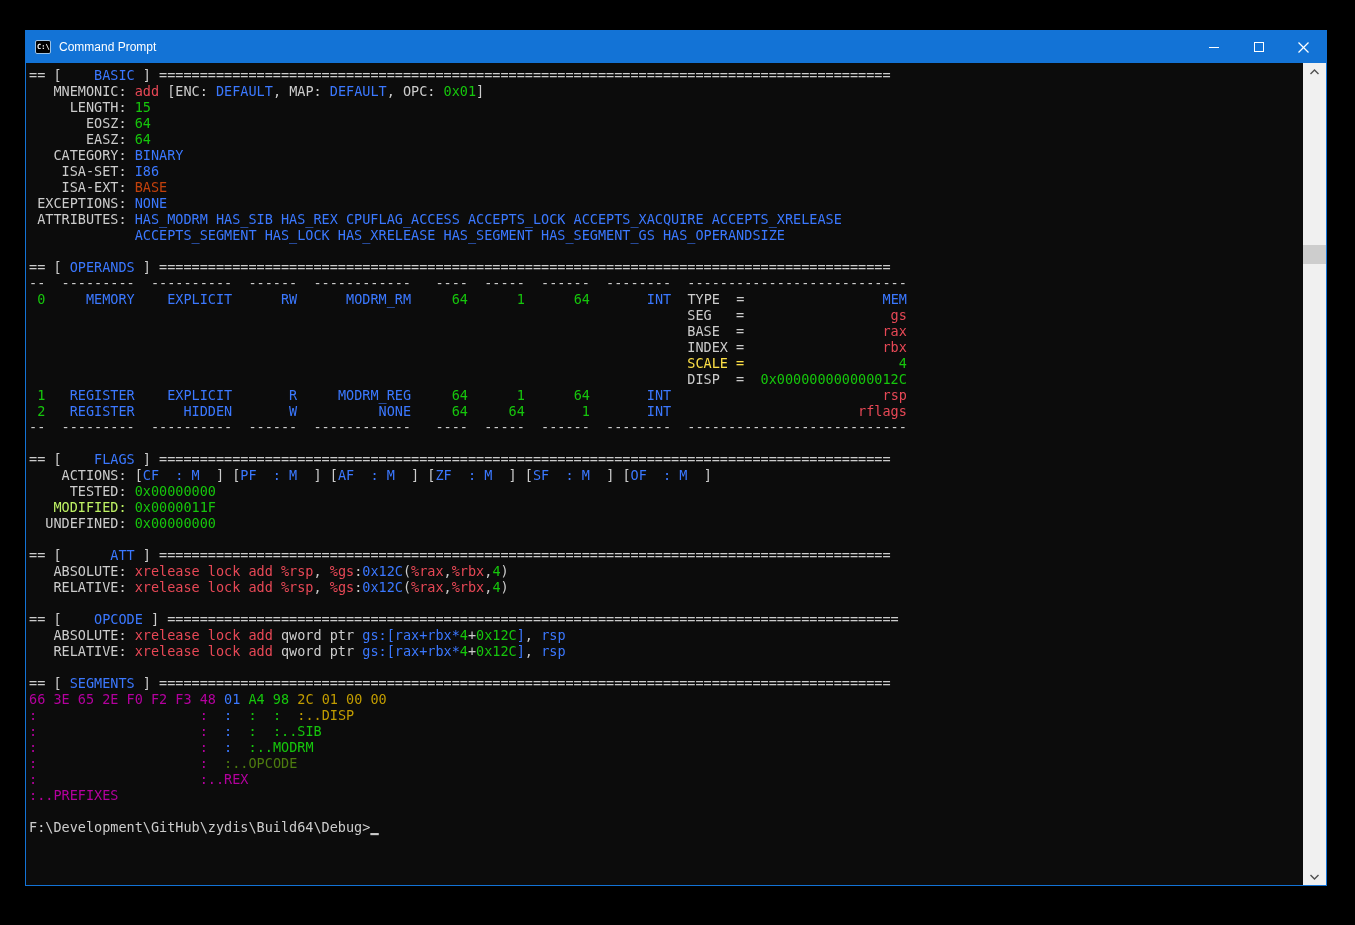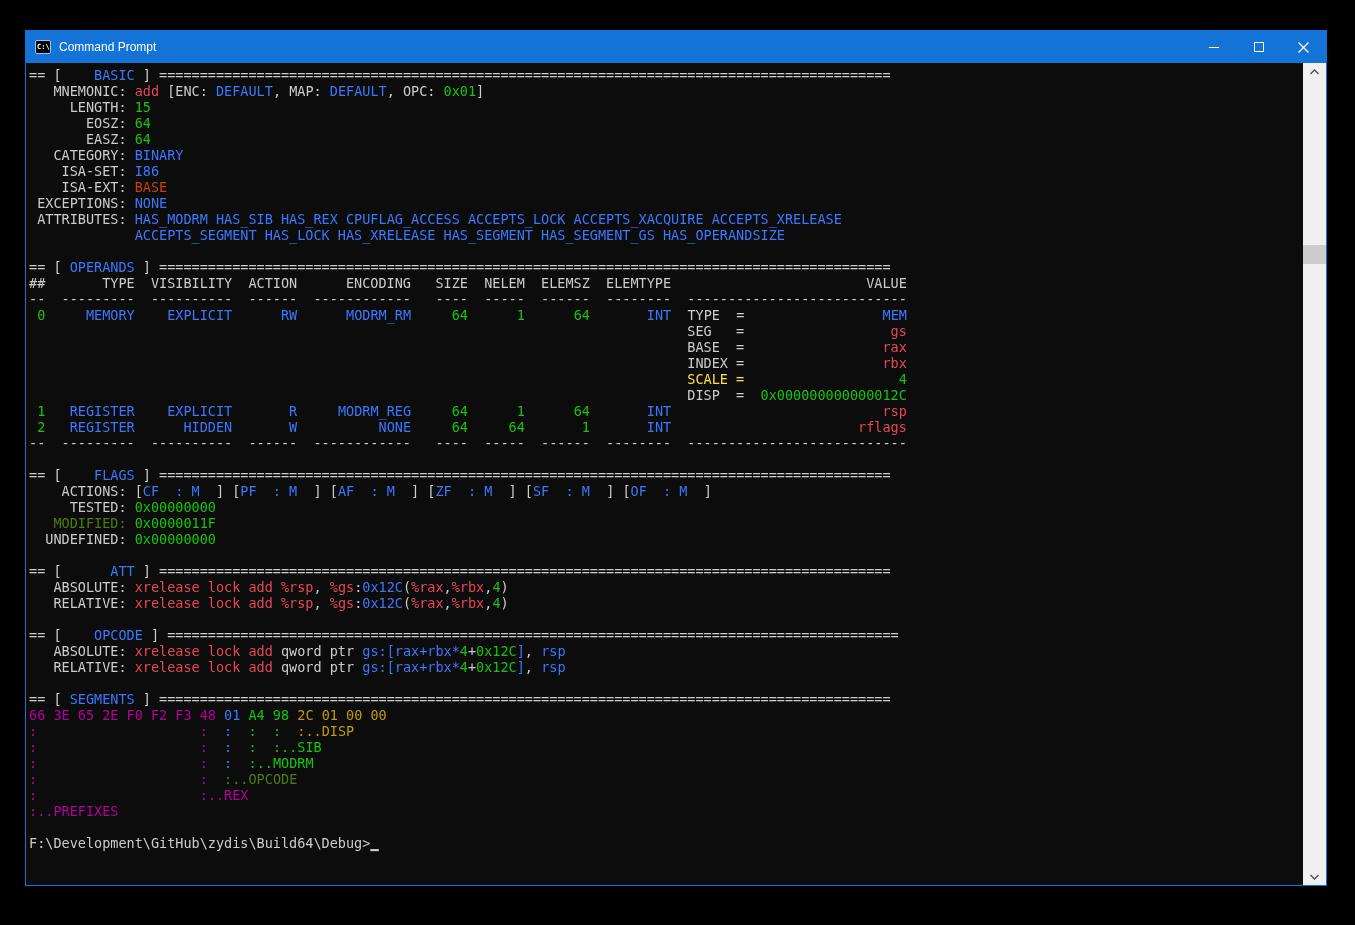--- a/index.html
+++ b/index.html
@@ -63,36 +63,35 @@
         <div class="ln"><span style="color: rgb(204, 204, 204);">       EOSZ: </span><span style="color: rgb(22, 198, 12);">64</span></div>
         <div class="ln"><span style="color: rgb(204, 204, 204);">       EASZ: </span><span style="color: rgb(22, 198, 12);">64</span></div>
         <div class="ln"><span style="color: rgb(204, 204, 204);">   CATEGORY: </span><span style="color: rgb(59, 120, 255);">BINARY</span></div>
         <div class="ln"><span style="color: rgb(204, 204, 204);">    ISA-SET: </span><span style="color: rgb(59, 120, 255);">I86</span></div>
         <div class="ln"><span style="color: rgb(204, 204, 204);">    ISA-EXT: </span><span style="color: #c2410c;">BASE</span></div>
         <div class="ln"><span style="color: rgb(204, 204, 204);"> EXCEPTIONS: </span><span style="color: rgb(59, 120, 255);">NONE</span></div>
         <div class="ln"><span style="color: rgb(204, 204, 204);"> ATTRIBUTES: </span><span style="color: rgb(59, 120, 255);">HAS_MODRM HAS_SIB HAS_REX CPUFLAG_ACCESS ACCEPTS_LOCK ACCEPTS_XACQUIRE ACCEPTS_XRELEASE</span></div>
         <div class="ln"><span style="color: rgb(204, 204, 204);">             </span><span style="color: rgb(59, 120, 255);">ACCEPTS_SEGMENT HAS_LOCK HAS_XRELEASE HAS_SEGMENT HAS_SEGMENT_GS HAS_OPERANDSIZE</span></div>
         <div class="ln">&nbsp;</div>
         <div class="ln"><span style="color: rgb(204, 204, 204);">== [ </span><span style="color: rgb(59, 120, 255);">OPERANDS</span><span style="color: rgb(204, 204, 204);"> ] </span><span style="color: rgb(204, 204, 204);">==========================================================================================</span></div>
-        <div class="ln"><span style="color: rgb(204, 204, 204);">##       TYPE  VISIBILITY  ACTION      ENCODING   SIZE  NELEM  ELEMSZ  ELEMTYPE</span><span style="color: rgb(204, 204, 204);">                        </span><span style="color: rgb(204, 204, 204);">VALUE</span></div>
         <div class="ln"><span style="color: rgb(204, 204, 204);">--  ---------  ----------  ------  ------------   ----  -----  ------  --------  </span><span style="color: rgb(204, 204, 204);">---------------------------</span></div>
         <div class="ln"><span style="color: rgb(22, 198, 12);"> 0</span><span style="color: rgb(59, 120, 255);">     MEMORY</span><span style="color: rgb(59, 120, 255);">    EXPLICIT</span><span style="color: rgb(59, 120, 255);">      RW</span><span style="color: rgb(59, 120, 255);">      MODRM_RM</span><span style="color: rgb(22, 198, 12);">     64</span><span style="color: rgb(22, 198, 12);">      1</span><span style="color: rgb(22, 198, 12);">      64</span><span style="color: rgb(59, 120, 255);">       INT</span><span style="color: rgb(204, 204, 204);">  TYPE  =</span><span style="color: rgb(204, 204, 204);">                 </span><span style="color: rgb(59, 120, 255);">MEM</span></div>
         <div class="ln"><span style="color: rgb(204, 204, 204);">                                                                                 </span><span style="color: rgb(204, 204, 204);">SEG   =</span><span style="color: rgb(204, 204, 204);">                  </span><span style="color: rgb(231, 72, 86);">gs</span></div>
         <div class="ln"><span style="color: rgb(204, 204, 204);">                                                                                 </span><span style="color: rgb(204, 204, 204);">BASE  =</span><span style="color: rgb(204, 204, 204);">                 </span><span style="color: rgb(231, 72, 86);">rax</span></div>
         <div class="ln"><span style="color: rgb(204, 204, 204);">                                                                                 </span><span style="color: rgb(204, 204, 204);">INDEX =</span><span style="color: rgb(204, 204, 204);">                 </span><span style="color: rgb(231, 72, 86);">rbx</span></div>
         <div class="ln"><span style="color: rgb(204, 204, 204);">                                                                                 </span><span style="color: #fde047;">SCALE =</span><span style="color: rgb(204, 204, 204);">                   </span><span style="color: rgb(22, 198, 12);">4</span></div>
         <div class="ln"><span style="color: rgb(204, 204, 204);">                                                                                 </span><span style="color: rgb(204, 204, 204);">DISP  =</span><span style="color: rgb(204, 204, 204);">  </span><span style="color: rgb(22, 198, 12);">0x000000000000012C</span></div>
         <div class="ln"><span style="color: rgb(22, 198, 12);"> 1</span><span style="color: rgb(59, 120, 255);">   REGISTER</span><span style="color: rgb(59, 120, 255);">    EXPLICIT</span><span style="color: rgb(59, 120, 255);">       R</span><span style="color: rgb(59, 120, 255);">     MODRM_REG</span><span style="color: rgb(22, 198, 12);">     64</span><span style="color: rgb(22, 198, 12);">      1</span><span style="color: rgb(22, 198, 12);">      64</span><span style="color: rgb(59, 120, 255);">       INT</span><span style="color: rgb(204, 204, 204);">                          </span><span style="color: rgb(231, 72, 86);">rsp</span></div>
         <div class="ln"><span style="color: rgb(22, 198, 12);"> 2</span><span style="color: rgb(59, 120, 255);">   REGISTER</span><span style="color: rgb(59, 120, 255);">      HIDDEN</span><span style="color: rgb(59, 120, 255);">       W</span><span style="color: rgb(59, 120, 255);">          NONE</span><span style="color: rgb(22, 198, 12);">     64</span><span style="color: rgb(22, 198, 12);">     64</span><span style="color: rgb(22, 198, 12);">       1</span><span style="color: rgb(59, 120, 255);">       INT</span><span style="color: rgb(204, 204, 204);">                       </span><span style="color: rgb(231, 72, 86);">rflags</span></div>
         <div class="ln"><span style="color: rgb(204, 204, 204);">--  ---------  ----------  ------  ------------   ----  -----  ------  --------  </span><span style="color: rgb(204, 204, 204);">---------------------------</span></div>
         <div class="ln">&nbsp;</div>
         <div class="ln"><span style="color: rgb(204, 204, 204);">== [ </span><span style="color: rgb(59, 120, 255);">   FLAGS</span><span style="color: rgb(204, 204, 204);"> ] </span><span style="color: rgb(204, 204, 204);">==========================================================================================</span></div>
         <div class="ln"><span style="color: rgb(204, 204, 204);">    ACTIONS: [</span><span style="color: rgb(59, 120, 255);">CF  : M</span><span style="color: rgb(204, 204, 204);">  ] [</span><span style="color: rgb(59, 120, 255);">PF  : M</span><span style="color: rgb(204, 204, 204);">  ] [</span><span style="color: rgb(59, 120, 255);">AF  : M</span><span style="color: rgb(204, 204, 204);">  ] [</span><span style="color: rgb(59, 120, 255);">ZF  : M</span><span style="color: rgb(204, 204, 204);">  ] [</span><span style="color: rgb(59, 120, 255);">SF  : M</span><span style="color: rgb(204, 204, 204);">  ] [</span><span style="color: rgb(59, 120, 255);">OF  : M</span><span style="color: rgb(204, 204, 204);">  ]</span></div>
         <div class="ln"><span style="color: rgb(204, 204, 204);">     TESTED: </span><span style="color: rgb(22, 198, 12);">0x00000000</span></div>
-        <div class="ln"><span style="color: #4d7c0f;">   MODIFIED: </span><span style="color: rgb(22, 198, 12);">0x0000011F</span></div>
+        <div class="ln"><span style="color: #bef264;">   MODIFIED: </span><span style="color: rgb(22, 198, 12);">0x0000011F</span></div>
         <div class="ln"><span style="color: rgb(204, 204, 204);">  UNDEFINED: </span><span style="color: rgb(22, 198, 12);">0x00000000</span></div>
         <div class="ln">&nbsp;</div>
         <div class="ln"><span style="color: rgb(204, 204, 204);">== [ </span><span style="color: rgb(59, 120, 255); text-align: right;">     ATT</span><span style="color: rgb(204, 204, 204);"> ] </span><span style="color: rgb(204, 204, 204);">==========================================================================================</span></div>
         <div class="ln"><span style="color: rgb(204, 204, 204);">   ABSOLUTE: </span><span style="color: rgb(231, 72, 86);">xrelease lock add %rsp</span><span style="color: rgb(204, 204, 204);">, </span><span style="color: rgb(231, 72, 86);">%gs</span><span style="color: rgb(204, 204, 204);">:</span><span style="color: rgb(59, 120, 255);">0x12C</span><span style="color: rgb(204, 204, 204);">(</span><span style="color: rgb(231, 72, 86);">%rax</span><span style="color: rgb(204, 204, 204);">,</span><span style="color: rgb(231, 72, 86);">%rbx</span><span style="color: rgb(204, 204, 204);">,</span><span style="color: rgb(22, 198, 12);">4</span><span style="color: rgb(204, 204, 204);">)</span></div>
         <div class="ln"><span style="color: rgb(204, 204, 204);">   RELATIVE: </span><span style="color: rgb(231, 72, 86);">xrelease lock add %rsp</span><span style="color: rgb(204, 204, 204);">, </span><span style="color: rgb(231, 72, 86);">%gs</span><span style="color: rgb(204, 204, 204);">:</span><span style="color: rgb(59, 120, 255);">0x12C</span><span style="color: rgb(204, 204, 204);">(</span><span style="color: rgb(231, 72, 86);">%rax</span><span style="color: rgb(204, 204, 204);">,</span><span style="color: rgb(231, 72, 86);">%rbx</span><span style="color: rgb(204, 204, 204);">,</span><span style="color: rgb(22, 198, 12);">4</span><span style="color: rgb(204, 204, 204);">)</span></div>
         <div class="ln">&nbsp;</div>
         <div class="ln"><span style="color: rgb(204, 204, 204);">== [ </span><span style="color: rgb(59, 120, 255);">   OPCODE</span><span style="color: rgb(204, 204, 204);"> ] </span><span style="color: rgb(204, 204, 204);">==========================================================================================</span></div>
         <div class="ln"><span style="color: rgb(204, 204, 204);">   ABSOLUTE: </span><span style="color: rgb(231, 72, 86);">xrelease lock add</span><span style="color: rgb(204, 204, 204);"> qword ptr </span><span style="color: rgb(59, 120, 255);">gs:[rax+rbx*</span><span style="color: rgb(22, 198, 12);">4</span><span style="color: rgb(204, 204, 204);">+</span><span style="color: rgb(22, 198, 12);">0x12C</span><span style="color: rgb(59, 120, 255);">]</span><span style="color: rgb(204, 204, 204);">, </span><span style="color: rgb(59, 120, 255);">rsp</span></div>
         <div class="ln"><span style="color: rgb(204, 204, 204);">   RELATIVE: </span><span style="color: rgb(231, 72, 86);">xrelease lock add</span><span style="color: rgb(204, 204, 204);"> qword ptr </span><span style="color: rgb(59, 120, 255);">gs:[rax+rbx*</span><span style="color: rgb(22, 198, 12);">4</span><span style="color: rgb(204, 204, 204);">+</span><span style="color: rgb(22, 198, 12);">0x12C</span><span style="color: rgb(59, 120, 255);">]</span><span style="color: rgb(204, 204, 204);">, </span><span style="color: rgb(59, 120, 255);">rsp</span></div>
         <div class="ln">&nbsp;</div>

